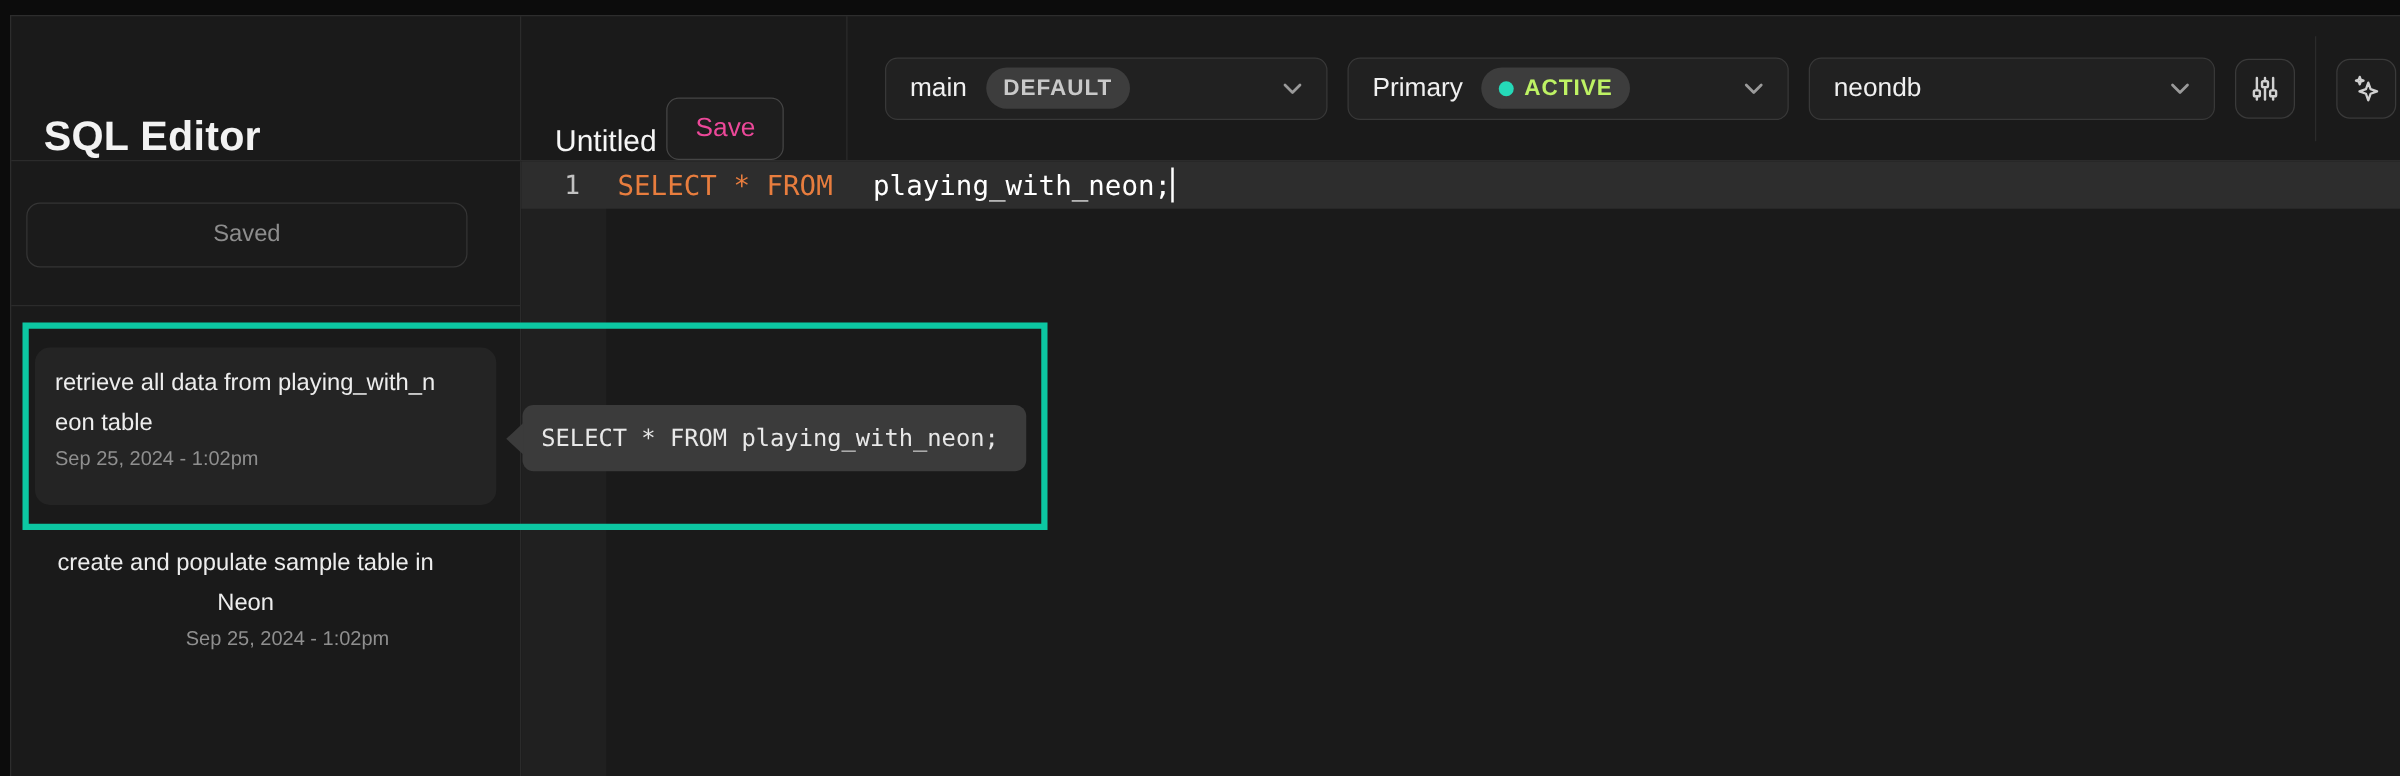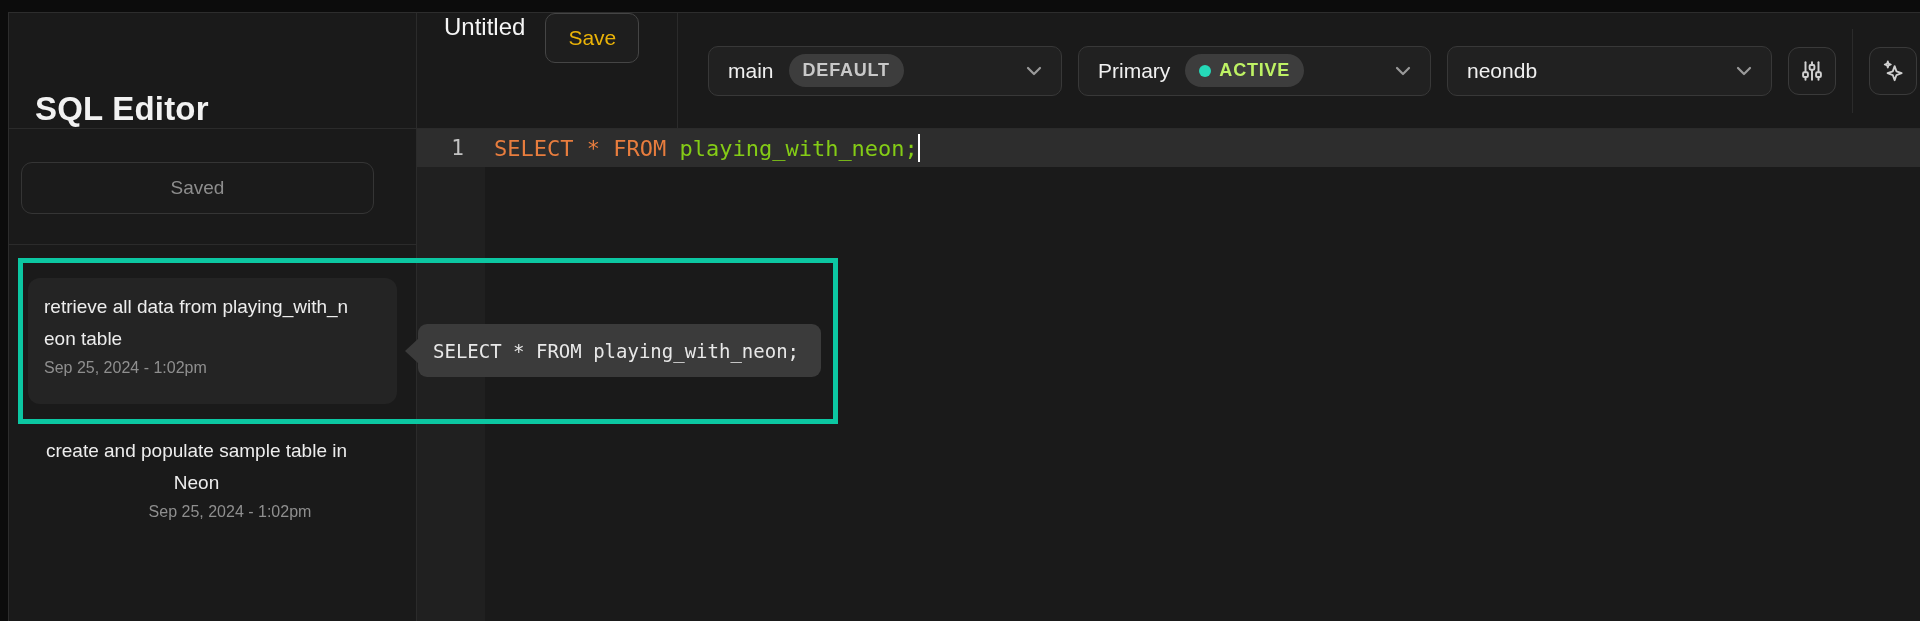--- a/index.html
+++ b/index.html
@@ -5,25 +5,25 @@
   html,body{margin:0;padding:0;background:#0c0c0c;width:1920px;height:621px;overflow:hidden;
             font-family:"Liberation Sans",sans-serif;}
   *{box-sizing:border-box;}
   .app{position:absolute;left:8px;top:12px;width:1912px;height:609px;background:#1a1a1a;
        border-top:1px solid #2d2d2d;border-left:1px solid #2d2d2d;display:flex;flex-direction:column;}
   
   .header{height:116px;display:flex;border-bottom:1px solid #2b2b2b;flex-shrink:0;}
   .header-left{width:408px;border-right:1px solid #2b2b2b;display:flex;align-items:flex-end;
                padding-left:26px;flex-shrink:0;}
   .page-title{font-size:33px;font-weight:700;color:#f2f2f2;letter-spacing:.2px;}
-  .header-doc{width:261px;border-right:1px solid #2b2b2b;display:flex;align-items:flex-start;
-              padding-left:27px;gap:20px;flex-shrink:0;}
+  .header-doc{width:261px;border-right:1px solid #2b2b2b;display:flex;align-items:flex-end;
+              padding-left:27px;gap:8px;flex-shrink:0;}
   .untitled{font-size:24px;color:#f5f5f5;}
   .save-btn{width:94px;height:50px;border:1px solid #454545;border-radius:10px;background:#1e1e1e;
-            color:#eab308;font-size:21px;font-family:inherit;cursor:pointer;}
+            color:#ec4899;font-size:21px;font-family:inherit;cursor:pointer;}
   .header-controls{flex:1;display:flex;align-items:center;padding-left:30px;gap:16px;}
   .dropdown{height:50px;background:#212121;border:1px solid #383838;border-radius:10px;
             display:flex;align-items:center;padding:0 19px;flex-shrink:0;cursor:pointer;}
   .dd-branch{width:354px;}.dd-endpoint{width:353px;}.dd-db{width:325px;}
   .dd-label{font-size:21px;color:#f0f0f0;}
   .badge{background:#3d3d3d;color:#c9c9c9;font-size:18px;font-weight:700;letter-spacing:.8px;
          border-radius:999px;padding:6px 14px;margin-left:15px;display:flex;align-items:center;gap:8px;}
   .badge.active{color:#bef264;}
   .dot{width:12px;height:12px;border-radius:50%;background:#25d9b8;}
   .chev{margin-left:auto;flex-shrink:0;}
@@ -46,21 +46,21 @@
   .h-item2{margin-top:31px;padding-left:16px;cursor:pointer;text-align:center;}
   
   .editor{flex:1;position:relative;background:#1a1a1a;min-width:0;}
   .gutter-bg{position:absolute;left:0;top:0;bottom:0;width:68px;background:#202020;}
   .active-line{position:absolute;left:0;top:0;right:0;height:38px;background:#2d2d2d;
                display:flex;align-items:center;}
   .lineno{width:68px;text-align:right;padding-right:21px;font-family:"DejaVu Sans Mono",monospace;
           font-size:21px;color:#c2c2c2;flex-shrink:0;}
   .code{font-family:"DejaVu Sans Mono",monospace;font-size:22px;padding-left:9px;white-space:pre;}
   .kw{color:#e87d3e;margin-top:11px;}
-  .plain{color:#84cc16;}
+  .plain{color:#ffffff;margin-left:19px;}
   .caret{display:inline-block;width:2.5px;height:28px;background:#ffffff;vertical-align:-6px;}
   
   .teal-box{position:absolute;left:18px;top:258px;width:820px;height:166px;border:5px solid #0cc7a2;
             z-index:20;pointer-events:none;}
   .tooltip{position:absolute;left:418px;top:324px;width:403px;height:53px;background:#3b3b3b;
            border-radius:9px;z-index:15;display:flex;align-items:center;padding-left:15px;
            font-family:"DejaVu Sans Mono",monospace;font-size:19px;color:#e8e8e8;}
   .tooltip::before{content:"";position:absolute;left:-13px;top:50%;transform:translateY(-50%);
            border-top:13px solid transparent;border-bottom:13px solid transparent;
            border-right:14px solid #3b3b3b;}

